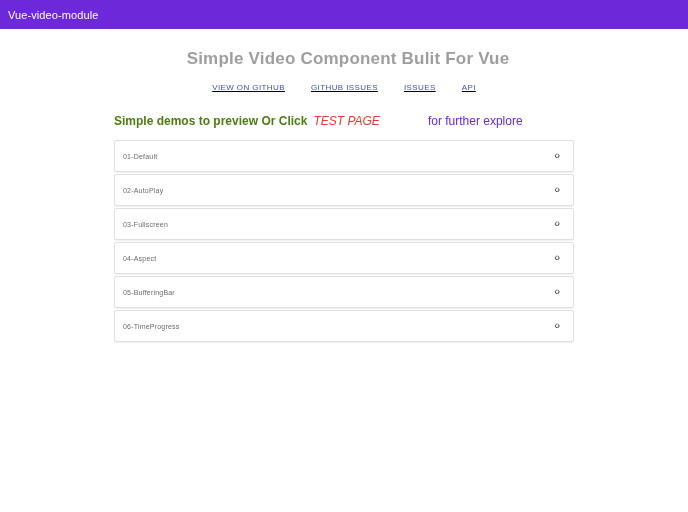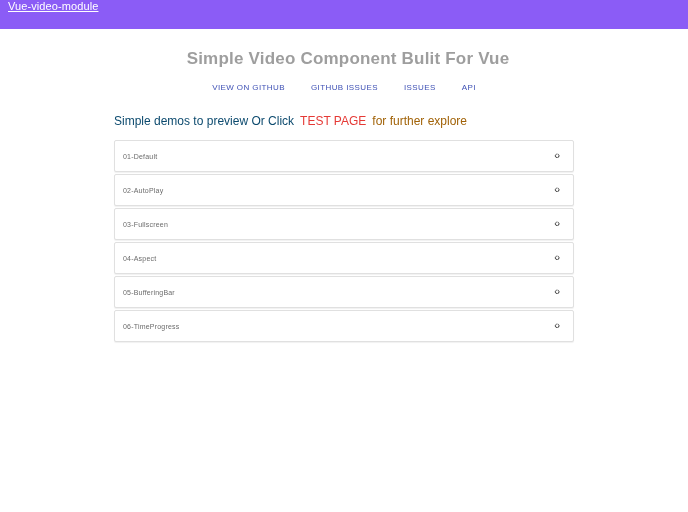--- a/index.html
+++ b/index.html
@@ -8,26 +8,25 @@
     padding: 0;
     width: 688px;
     height: 512px;
     background: #ffffff;
     font-family: "Liberation Sans", sans-serif;
     overflow: hidden;
   }
 
   .app-bar {
     height: 29px;
-    background: #8b5cf6;
+    background: #6d28d9;
     color: #ffffff;
     display: flex;
-    align-items: flex-start;
+    align-items: center;
     padding-left: 8px;
-    text-decoration: underline;
   }
   .app-bar-title {
     font-size: 11px;
     font-weight: 400;
     letter-spacing: 0.1px;
   }
 
   .page {
     padding-top: 14px;
   }
@@ -41,46 +40,48 @@
     letter-spacing: 0.2px;
     padding-left: 8px;
   }
 
   .nav-links {
     display: flex;
     justify-content: center;
     align-items: center;
     gap: 26px;
     margin-top: 14px;
+    text-decoration: underline;
   }
   .nav-link {
     font-size: 8px;
     color: #3f51b5;
     text-decoration: none;
     letter-spacing: 0.4px;
     cursor: pointer;
   }
 
   .subtitle-row {
     margin-top: 22px;
     padding-left: 114px;
     display: flex;
     align-items: baseline;
     font-size: 12px;
     color: #555555;
   }
-  .subtitle-text { font-weight: 400; color: #0c4a6e; }
+  .subtitle-text { font-weight: 700; color: #4d7c0f; }
   .subtitle-link {
     color: #e53935;
     margin: 0 6px;
     font-weight: 400;
     text-decoration: none;
     cursor: pointer;
+    font-style: italic;
   }
-  .subtitle-tail { color: #a16207; }
+  .subtitle-tail { color: #6d28d9; margin-left: 42px; }
 
   .demo-list {
     margin: 12px auto 0 auto;
     width: 460px;
   }
 
   .demo-item {
     height: 32px;
     border: 1px solid #e0e0e0;
     background: #ffffff;

